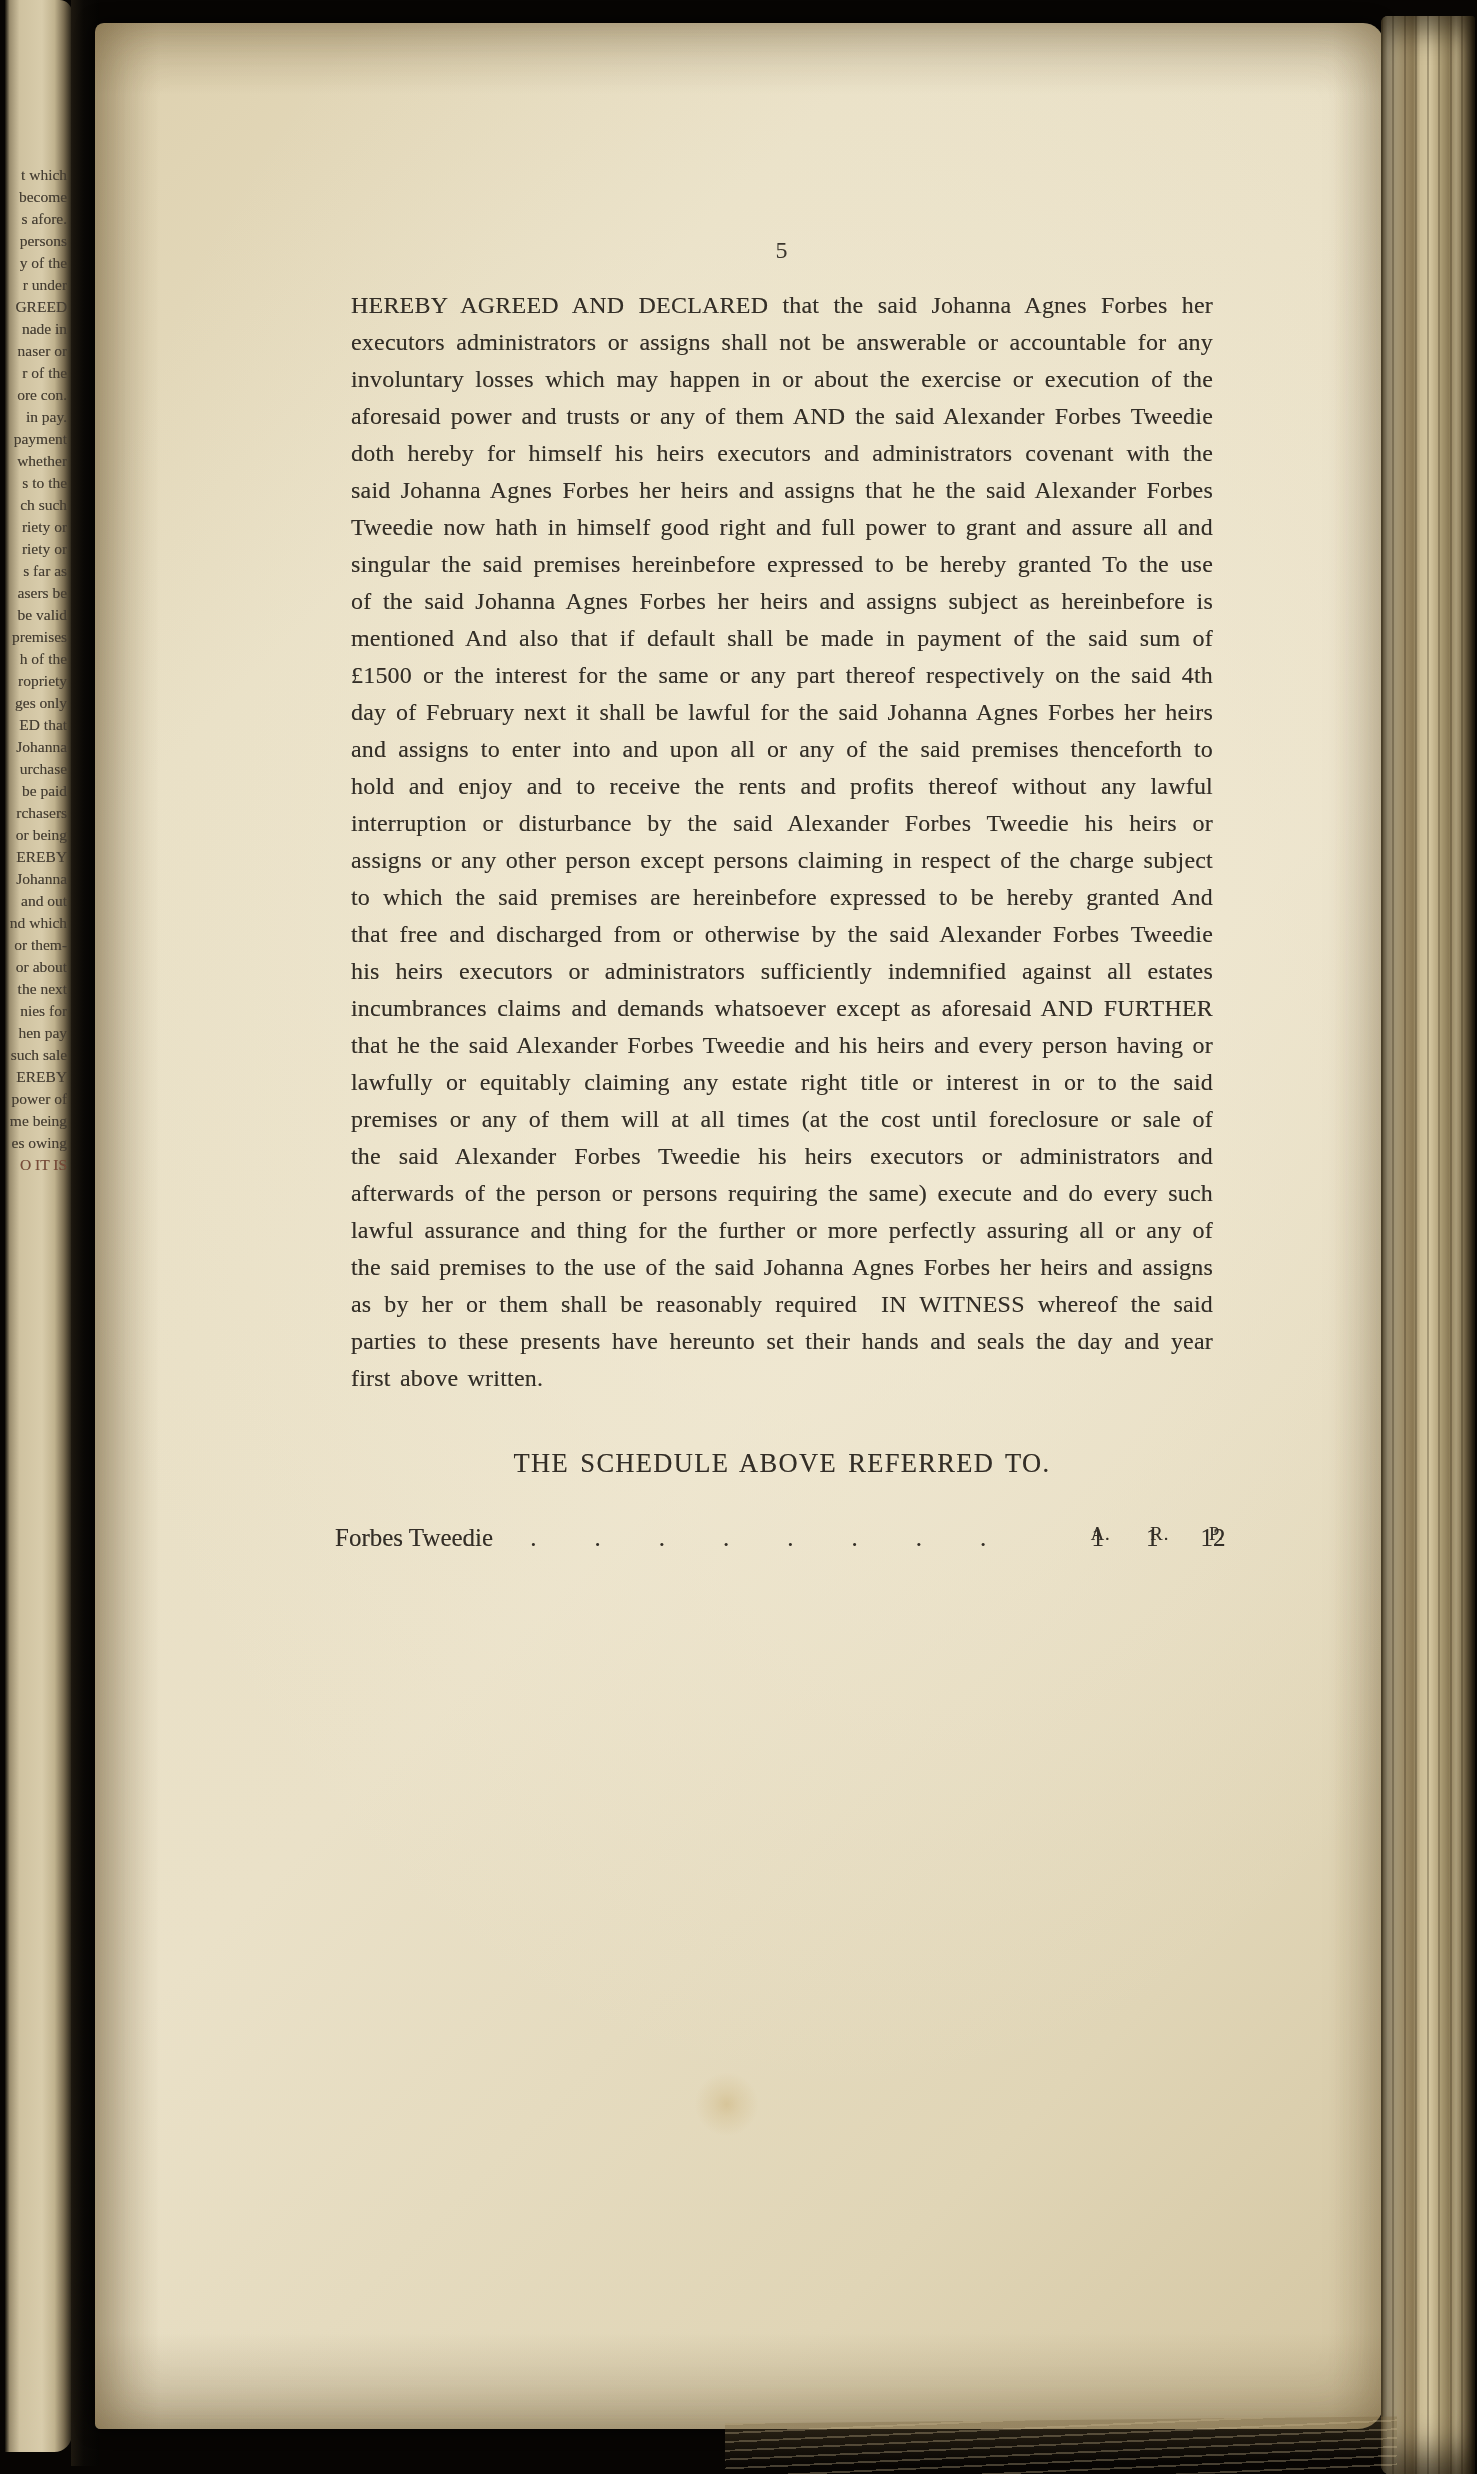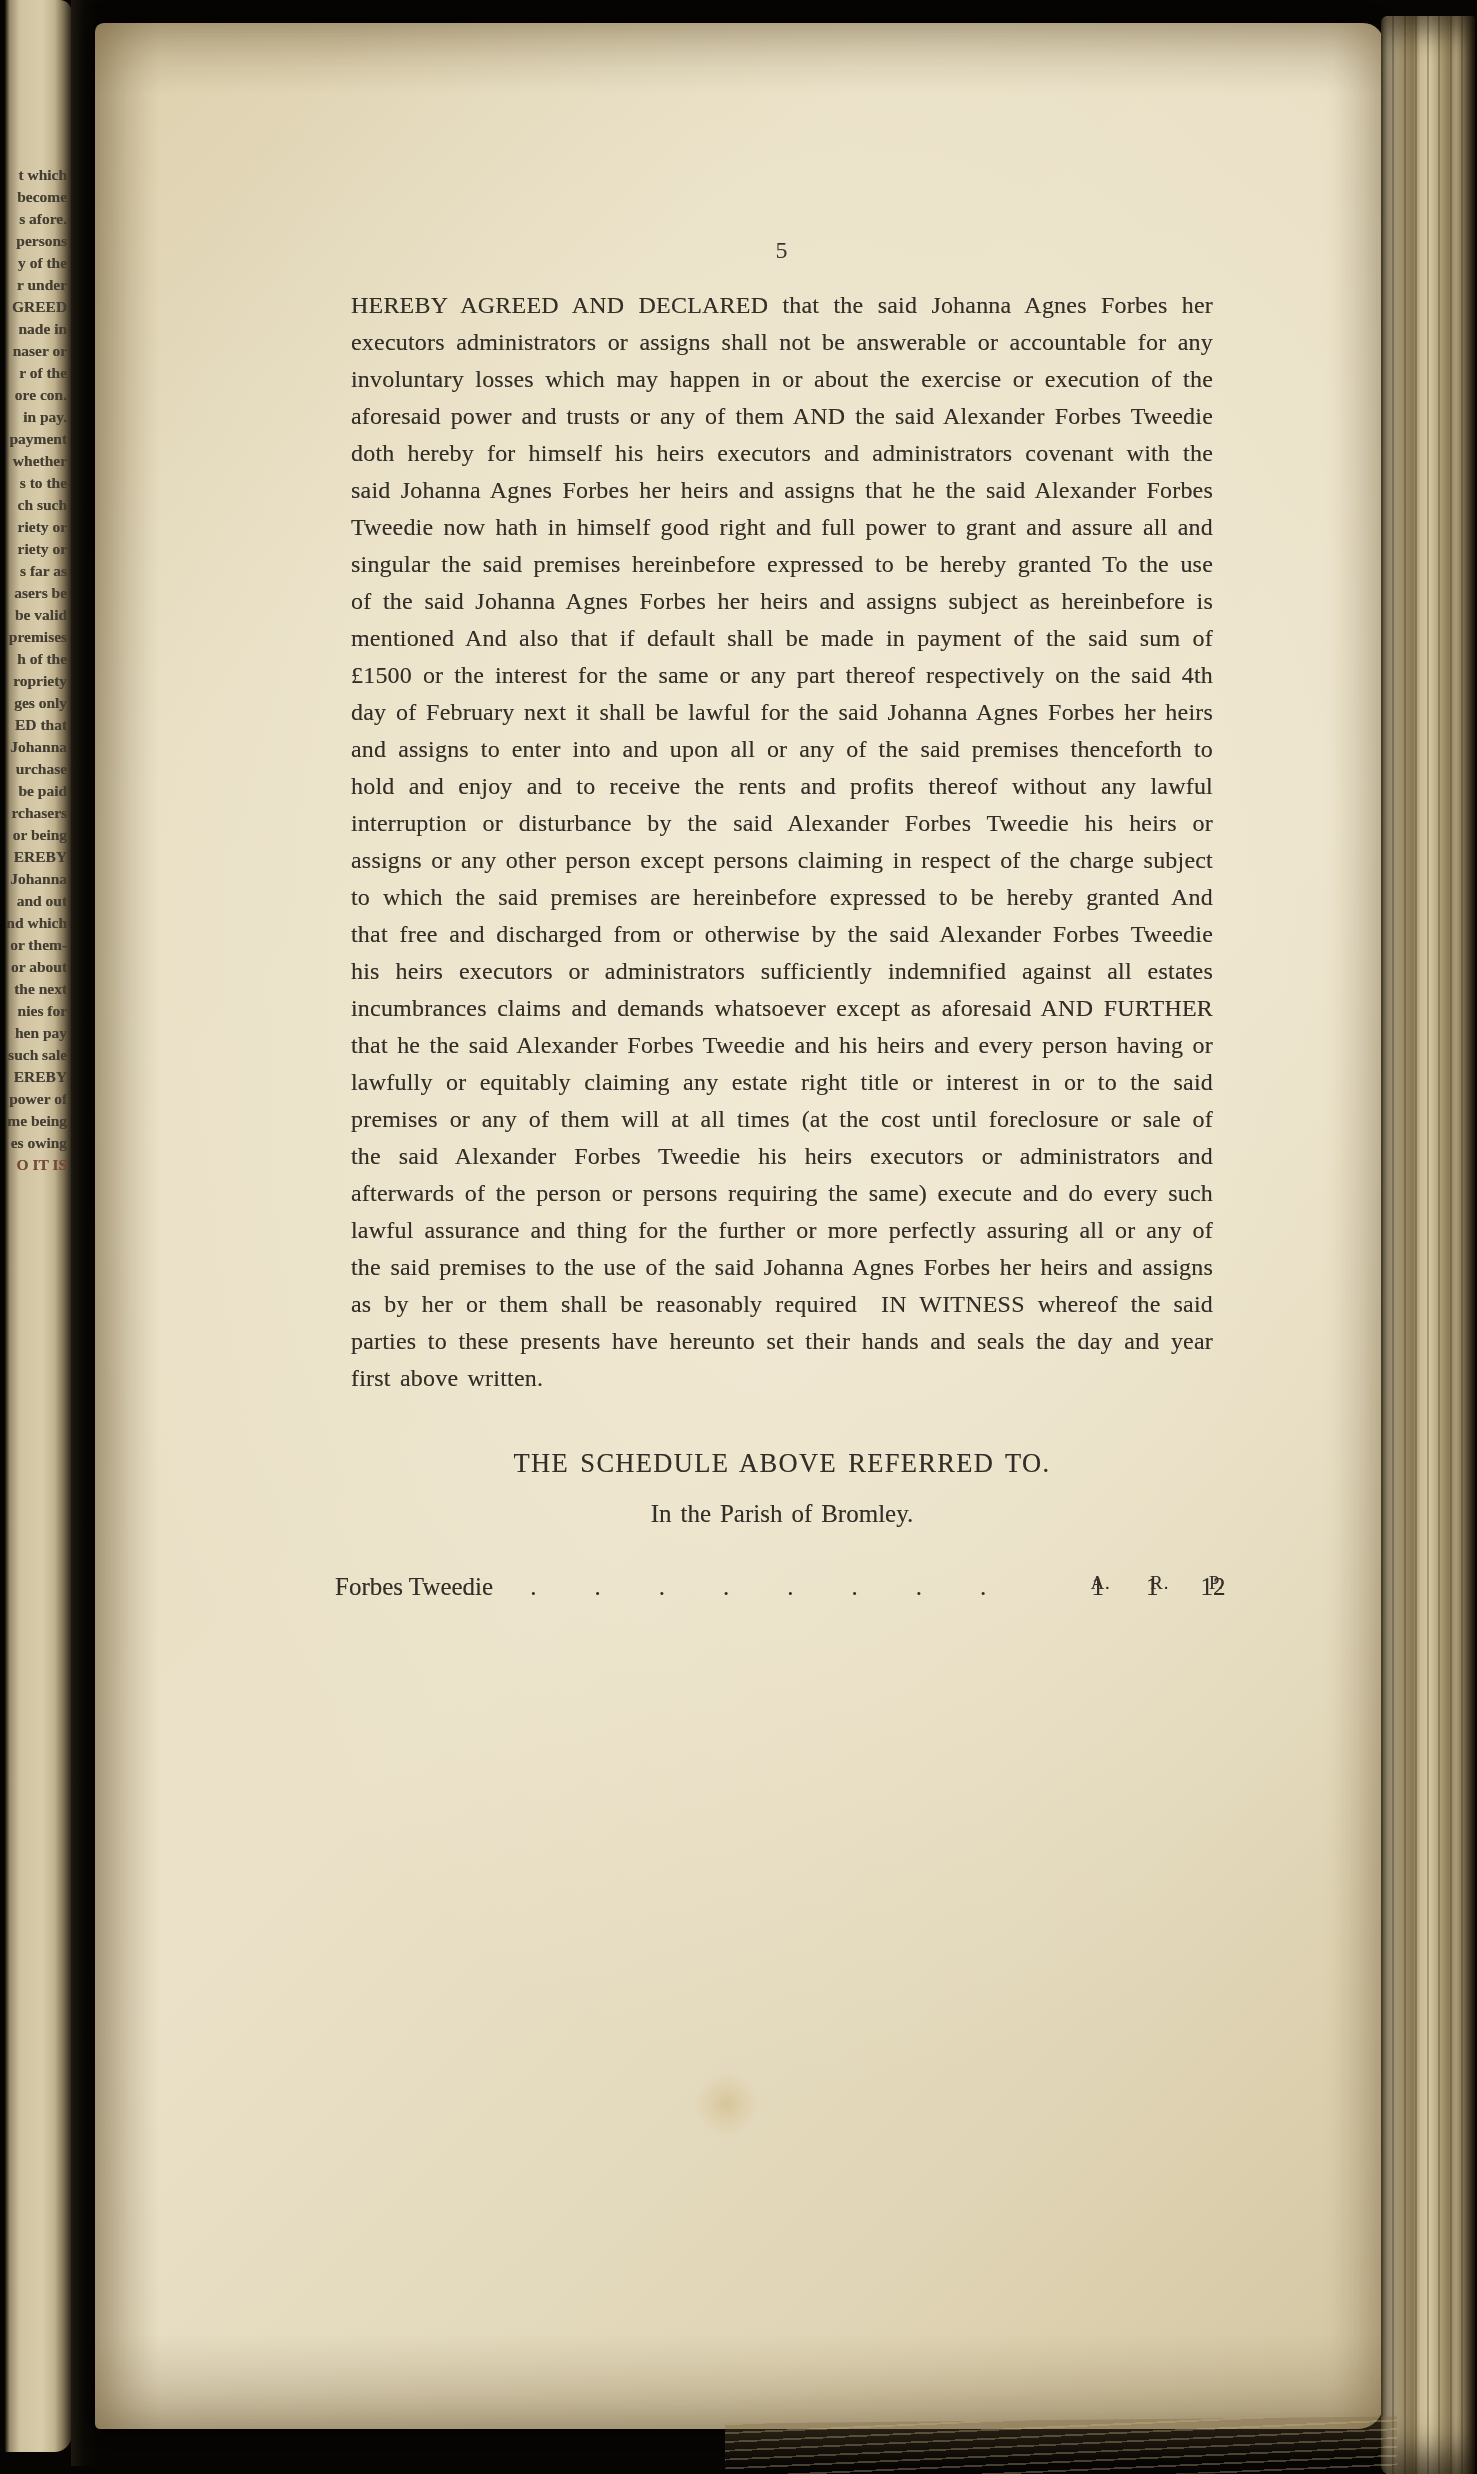--- a/index.html
+++ b/index.html
@@ -17,21 +17,20 @@
   .left-page {
     position: absolute; left: 5.3px; top: 0; width: 67px; height: 2452px;
     background: linear-gradient(90deg,
       #141109 0%, #9a8d6e 7%, #cfc2a0 22%, #d8ccab 55%,
       #c0b28e 74%, #786b50 88%, #231e14 100%);
     border-radius: 0 12.4px 17.7px 0;
   }
   .left-fragments {
     position: absolute; top: 164px; left: 1.8px; width: 60px;
     overflow: hidden;
-    font-weight: bold;
   }
   .fragment-line {
     display: flex; justify-content: flex-end;
     white-space: nowrap;
     font-size: 15.5px; line-height: 22px;
     color: #453e33;
     text-shadow: 0 0 0.5px rgba(60,52,40,0.5);
   }
   .left-fragments .fragment-line:last-child { color: #7a4a38; }
 
@@ -201,21 +200,20 @@
 
   <div class="page">
     <div class="content">
 
       <div class="page-number">5</div>
 
       <p class="body-text">HEREBY AGREED AND DECLARED that the said Johanna Agnes Forbes her executors administrators or assigns shall not be answerable or accountable for any involuntary losses which may happen in or about the exercise or execution of the aforesaid power and trusts or any of them AND the said Alexander Forbes Tweedie doth hereby for himself his heirs executors and administrators covenant with the said Johanna Agnes Forbes her heirs and assigns that he the said Alexander Forbes Tweedie now hath in himself good right and full power to grant and assure all and singular the said premises hereinbefore expressed to be hereby granted To the use of the said Johanna Agnes Forbes her heirs and assigns subject as hereinbefore is mentioned And also that if default shall be made in payment of the said sum of £1500 or the interest for the same or any part thereof respectively on the said 4th day of February next it shall be lawful for the said Johanna Agnes Forbes her heirs and assigns to enter into and upon all or any of the said premises thenceforth to hold and enjoy and to receive the rents and profits thereof without any lawful interruption or disturbance by the said Alexander Forbes Tweedie his heirs or assigns or any other person except persons claiming in respect of the charge subject to which the said premises are hereinbefore expressed to be hereby granted And that free and discharged from or otherwise by the said Alexander Forbes Tweedie his heirs executors or administrators sufficiently indemnified against all estates incumbrances claims and demands whatsoever except as aforesaid AND FURTHER that he the said Alexander Forbes Tweedie and his heirs and every person having or lawfully or equitably claiming any estate right title or interest in or to the said premises or any of them will at all times (at the cost until foreclosure or sale of the said Alexander Forbes Tweedie his heirs executors or administrators and afterwards of the person or persons requiring the same) execute and do every such lawful assurance and thing for the further or more perfectly assuring all or any of the said premises to the use of the said Johanna Agnes Forbes her heirs and assigns as by her or them shall be reasonably required IN WITNESS whereof the said parties to these presents have hereunto set their hands and seals the day and year first above written.</p>
 
       <div class="schedule-heading">THE SCHEDULE ABOVE REFERRED TO.</div>
 
-      <div class="schedule-subheading">In the Parish of Bromley.</div>
 
       <div class="schedule">
         <div class="arp-headers">
             <span class="arp-h">A.</span>
             <span class="arp-h">R.</span>
             <span class="arp-h">P.</span>
           </div>
 
 
         <div class="entry-last">

